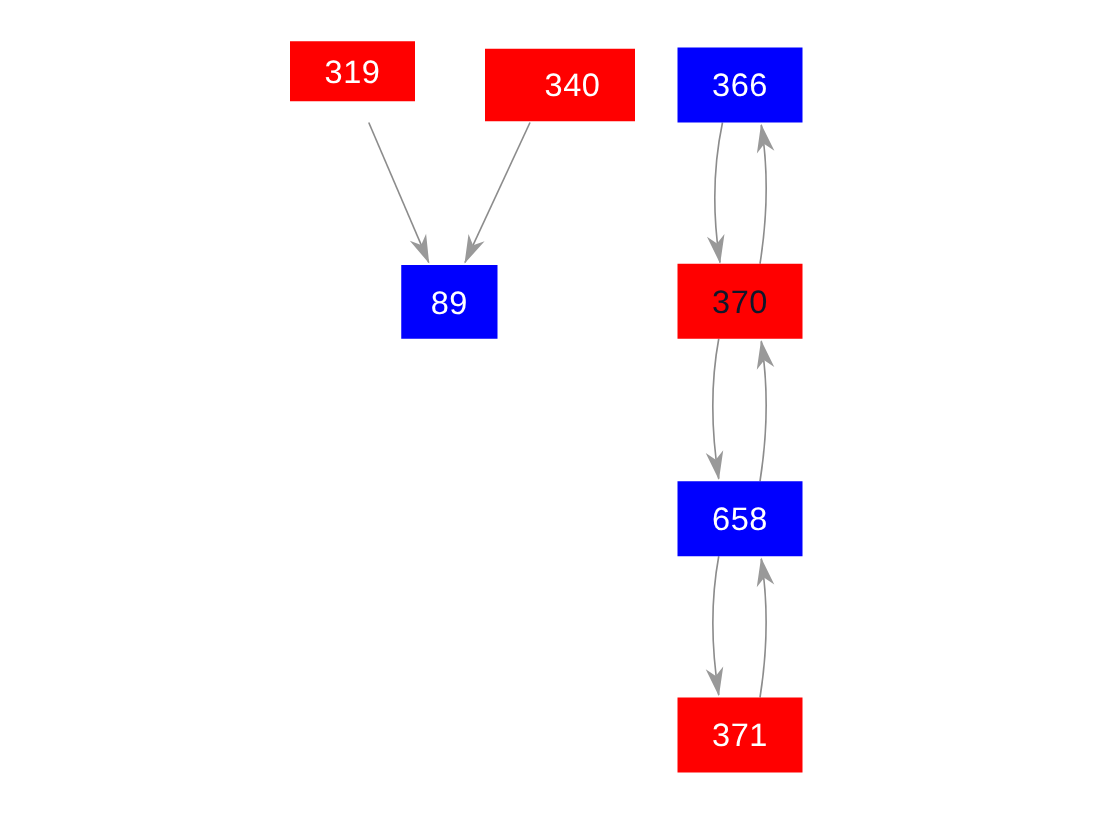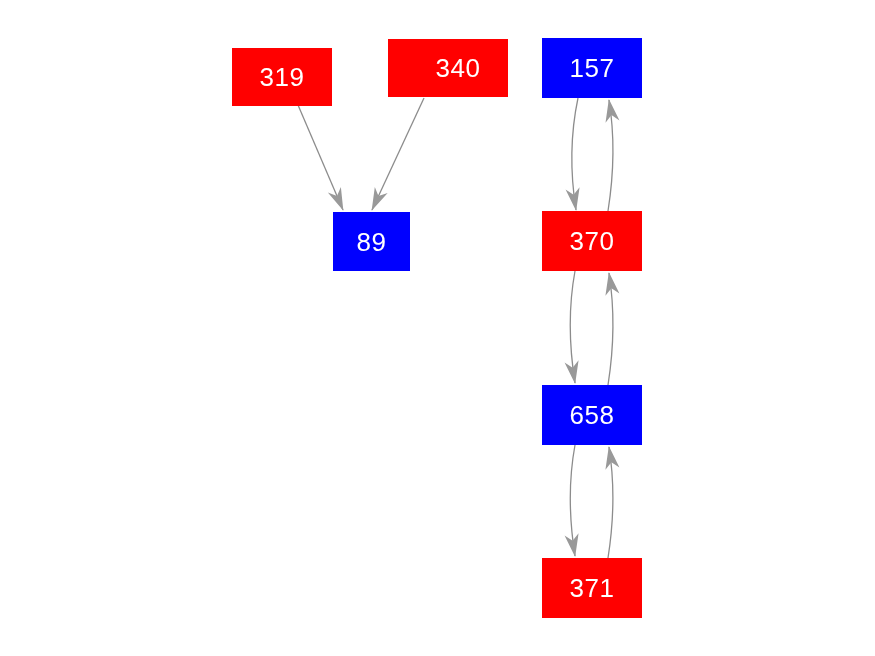--- a/index.html
+++ b/index.html
@@ -29,21 +29,21 @@
   .node {
     position: absolute;
     display: flex;
     align-items: center;
     justify-content: center;
     font-size: 26px;
     line-height: 1;
     letter-spacing: 0.5px;
   }
   
-  .n319 { left: 232px; top: 48px;  width: 100px; height: 58px; }
+  .n319 { left: 232px; top: 33px;  width: 100px; height: 48px; }
   .n340 { left: 388px; top: 39px;  width: 100px; height: 58px; padding-left: 20px; }
   .n366 { left: 542px; top: 38px;  width: 100px; height: 60px; }
   .n89  { left: 321px; top: 212px; width: 77px;  height: 59px; }
   .n370 { left: 542px; top: 211px; width: 100px; height: 60px; }
   .n367 { left: 542px; top: 385px; width: 100px; height: 60px; }
   .n371 { left: 542px; top: 558px; width: 100px; height: 60px; align-items: center; }
 </style>
 </head>
 <body>
 
@@ -69,26 +69,26 @@
     <path class="edge" d="M608,558 C614,520 615,485 609,447" marker-end="url(#arrow)" stroke="#8c8c8c"></path>
   </svg>
 
   <div class="node n319" style="background: rgb(255, 0, 0); color: rgb(255, 255, 255);">
     <span>319</span>
   </div>
   <div class="node n340" style="background: rgb(255, 0, 0); color: rgb(255, 255, 255);">
     <span>340</span>
   </div>
   <div class="node n366" style="background: rgb(0, 0, 255); color: rgb(255, 255, 255);">
-    <span>157</span>
+    <span>366</span>
   </div>
-  <div class="node n89" style="background: rgb(0, 0, 255); color: rgb(255, 255, 255); margin-left: 12px;">
+  <div class="node n89" style="background: rgb(0, 0, 255); color: rgb(255, 255, 255);">
     <span>89</span>
   </div>
-  <div class="node n370" style="background: rgb(255, 0, 0); color: #ffffff;">
+  <div class="node n370" style="background: rgb(255, 0, 0); color: #0f172a;">
     <span>370</span>
   </div>
   <div class="node n367" style="background: rgb(0, 0, 255); color: rgb(255, 255, 255);">
     <span>658</span>
   </div>
   <div class="node n371" style="background: rgb(255, 0, 0); color: rgb(255, 255, 255);">
     <span>371</span>
   </div>
 
 </div>

